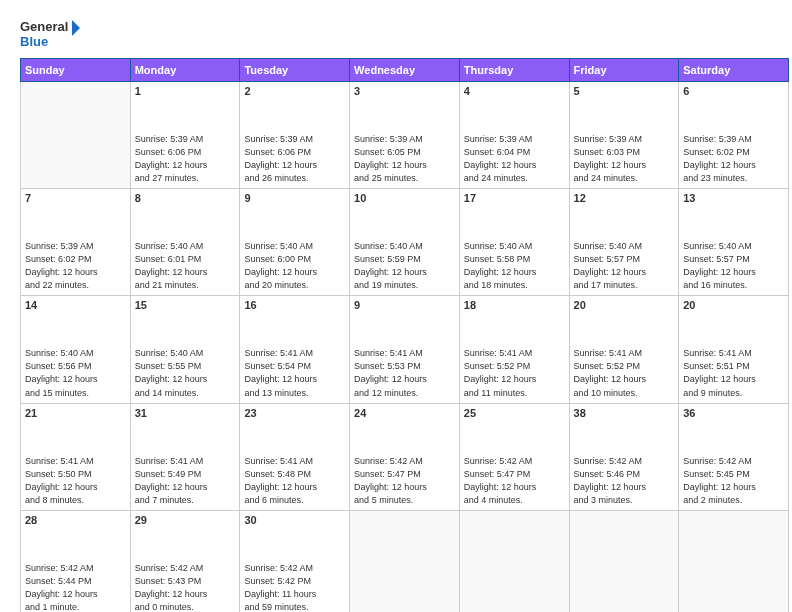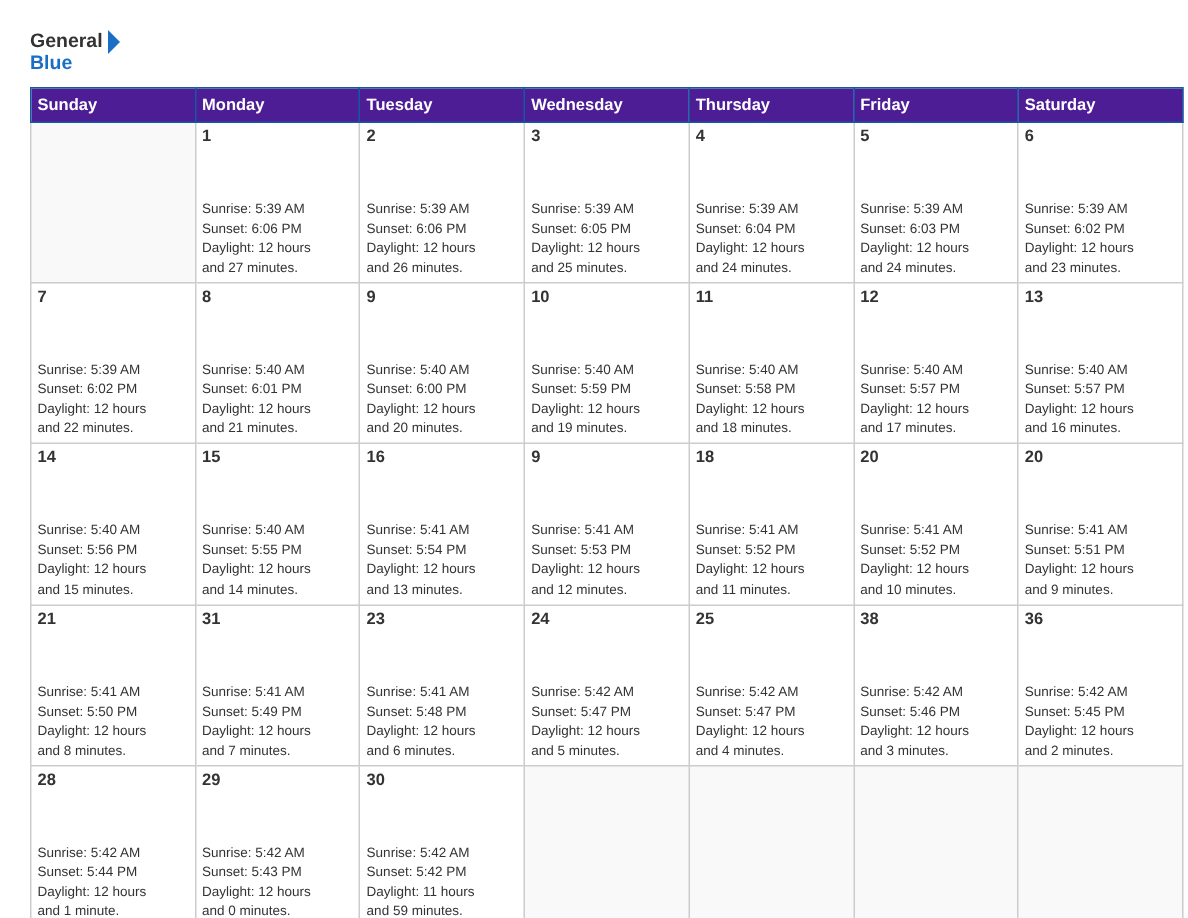--- a/index.html
+++ b/index.html
@@ -42,21 +42,21 @@
       color: #555;
     }
     .calendar {
       flex: 1;
       border: 1px solid #ccc;
       border-collapse: collapse;
       width: 100%;
       table-layout: fixed;
     }
     .calendar th {
-      background: #4c1d95;
+      background: #8b5cf6;
       color: #fff;
       font-size: 11px;
       font-weight: bold;
       padding: 5px 4px;
       text-align: left;
       border: 1px solid #1558a0;
     }
     .calendar td {
       border: 1px solid #ccc;
       vertical-align: top;
@@ -180,21 +180,21 @@
 and 20 minutes.</div>
           </td>
           <td>
             <div class="day-num">10</div>
             <div class="day-info" style="white-space: pre-line;">Sunrise: 5:40 AM
 Sunset: 5:59 PM
 Daylight: 12 hours
 and 19 minutes.</div>
           </td>
           <td>
-            <div class="day-num">11</div>
+            <div class="day-num">17</div>
             <div class="day-info" style="white-space: pre-line;">Sunrise: 5:40 AM
 Sunset: 5:58 PM
 Daylight: 12 hours
 and 18 minutes.</div>
           </td>
           <td>
             <div class="day-num">12</div>
             <div class="day-info" style="white-space: pre-line;">Sunrise: 5:40 AM
 Sunset: 5:57 PM
 Daylight: 12 hours

